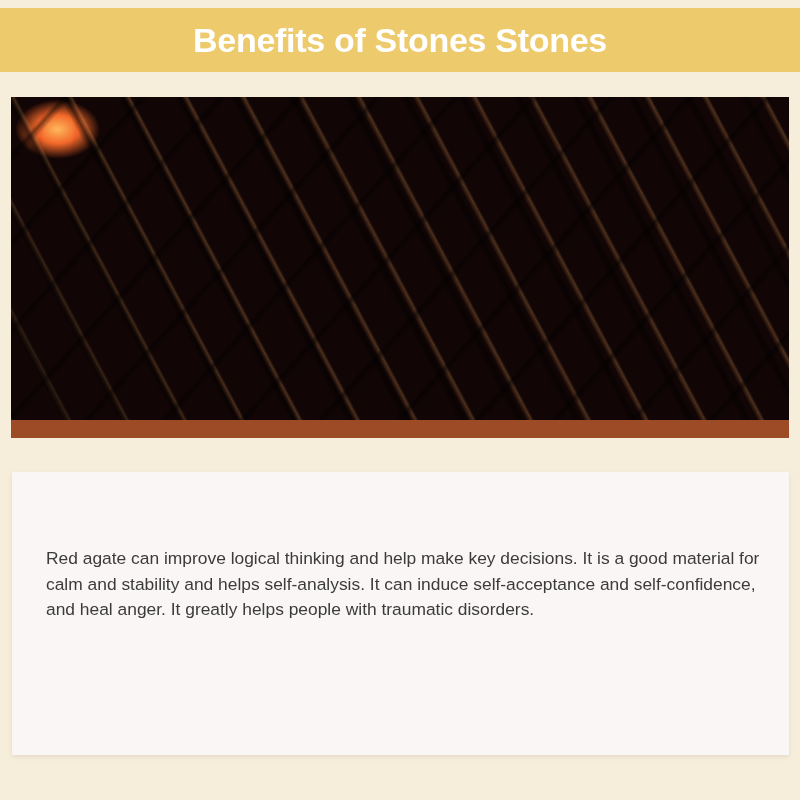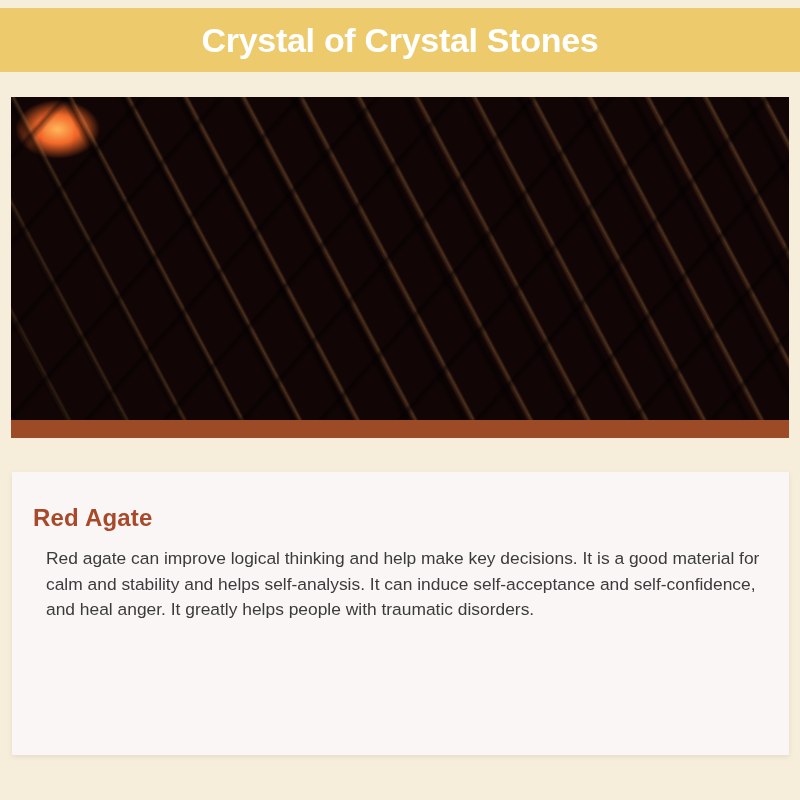--- a/index.html
+++ b/index.html
@@ -163,28 +163,27 @@
     line-height: 25.5px;
     font-family: "Liberation Sans", sans-serif;
   }
 </style>
 </head>
 <body>
 
 <div class="page">
 
   <div class="header-banner">
-    <div class="header-title">Crystal of Crystal Stones</div>
+    <div class="header-title">Benefits of Stones Stones</div>
   </div>
 
   <div class="hero-wrap">
     <div class="hero-photo">
       <div class="hero-photo-sheen"></div>
     </div>
     <div class="hero-band"></div>
   </div>
 
   <div class="content-card">
-    <div class="card-heading">Red Agate</div>
     <div class="card-body">Red agate can improve logical thinking and help make key decisions. It is a good material for calm and stability and helps self-analysis. It can induce self-acceptance and self-confidence, and heal anger. It greatly helps people with traumatic disorders.</div>
   </div>
 
 </div>
 
 </body></html>

